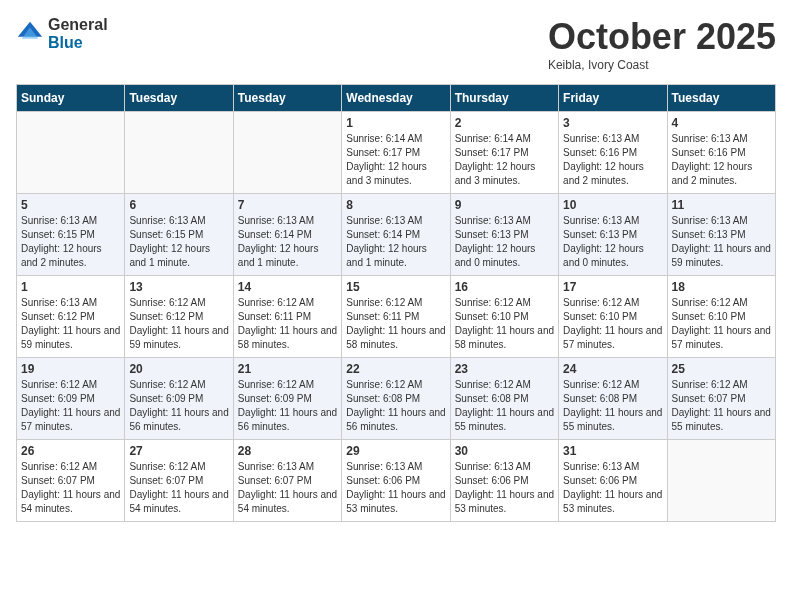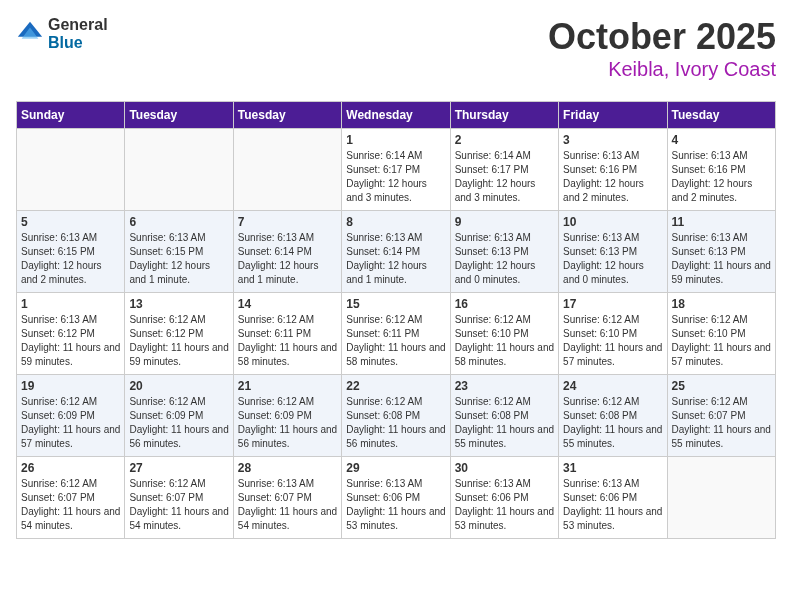--- a/index.html
+++ b/index.html
@@ -7,21 +7,21 @@
       font-family: Arial, sans-serif;
       background: #fff;
       width: 792px;
       min-height: 612px;
       padding: 16px;
     }
     .header {
       display: flex;
       justify-content: space-between;
       align-items: flex-start;
-      margin-bottom: 20px;
+      margin-bottom: 12px;
     }
     .logo {
       display: flex;
       align-items: center;
       gap: 4px;
     }
     .logo-text {
       display: flex;
       flex-direction: column;
       line-height: 1.1;
@@ -34,38 +34,38 @@
     .logo-blue {
       font-size: 16px;
       font-weight: bold;
       color: #0369a1;
     }
     .logo-icon {
       width: 28px;
       height: 28px;
     }
     .title-block {
-      text-align: right;
+      text-align: left;
     }
     .month-title {
       font-size: 36px;
       font-weight: bold;
       color: #333;
     }
     .subtitle {
-      font-size: 20px;
-      color: #a21caf;
+      font-size: 12px;
+      color: #404040;
     }
     .calendar {
       width: 100%;
       border-collapse: collapse;
       font-size: 10px;
     }
     .calendar thead tr th {
-      background: #4c1d95;
+      background: #0c4a6e;
       color: #fff;
       padding: 6px 4px;
       text-align: left;
       font-size: 12px;
       font-weight: bold;
       border: 1px solid #ccc;
     }
     .calendar tbody tr td {
       border: 1px solid #ccc;
       vertical-align: top;

